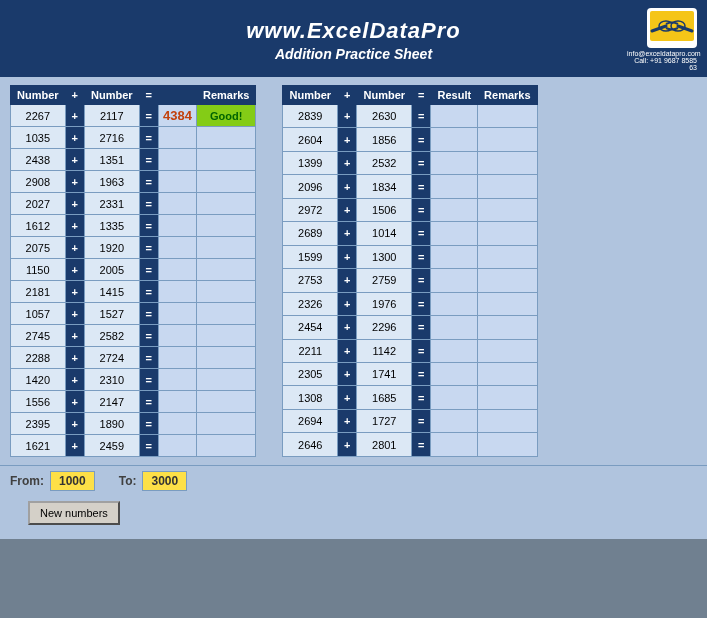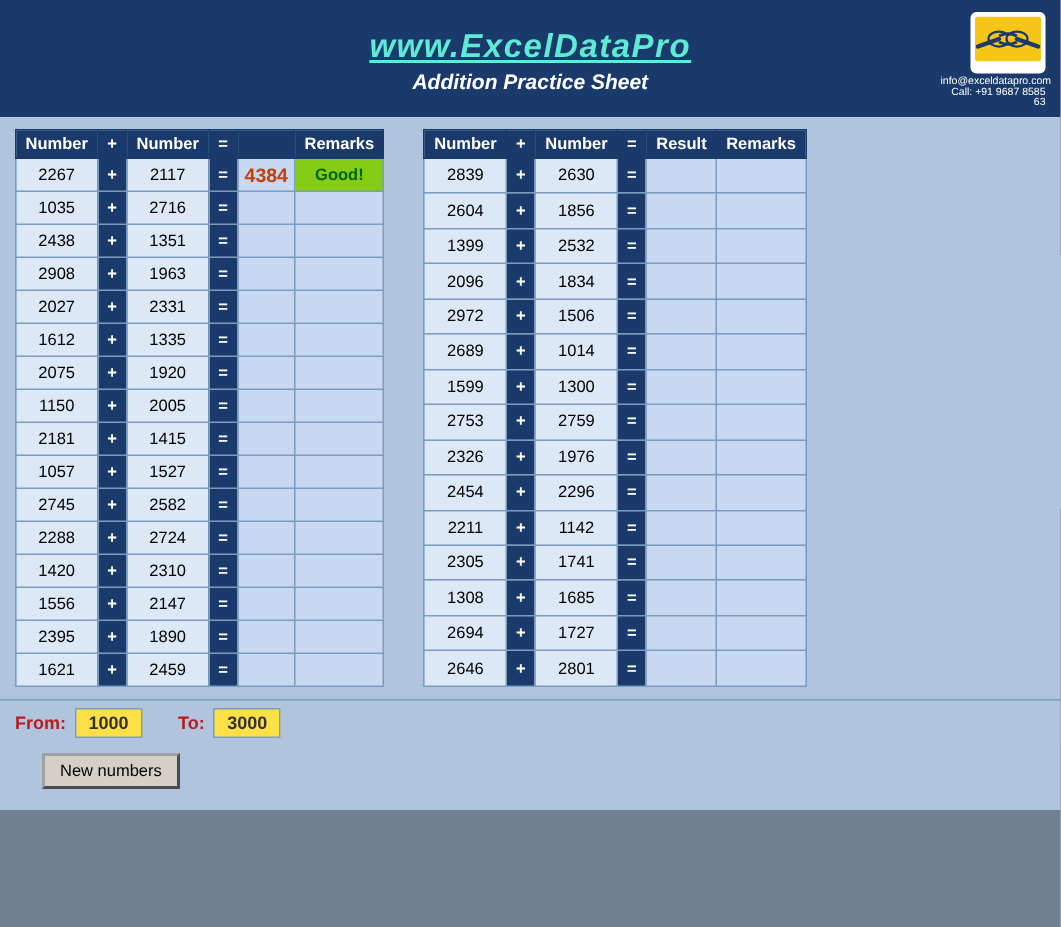--- a/index.html
+++ b/index.html
@@ -17,22 +17,21 @@
       justify-content: space-between;
     }
     .header-title-block {
       flex: 1;
       text-align: center;
     }
     .header-main-title {
       font-size: 22px;
       font-style: italic;
       font-weight: bold;
-      color: #5eead4;
-      text-decoration: underline;
+      color: #ffffff;
       letter-spacing: 1px;
     }
     .header-sub-title {
       font-size: 14px;
       font-style: italic;
       font-weight: bold;
       color: white;
       margin-top: 2px;
     }
     .header-logo {
@@ -123,21 +122,21 @@
       background: #b0c4de;
       padding: 5px 10px 4px 10px;
       display: flex;
       align-items: center;
       gap: 6px;
       border-top: 1px solid #7a9cc0;
     }
     .footer-label {
       font-weight: bold;
       font-size: 12px;
-      color: #b91c1c;
+      color: #404040;
     }
     .footer-value {
       background: #fde047;
       border: 1px solid #7a9cc0;
       padding: 2px 8px;
       font-size: 12px;
       font-weight: bold;
       color: #333;
       min-width: 40px;
       text-align: center;

